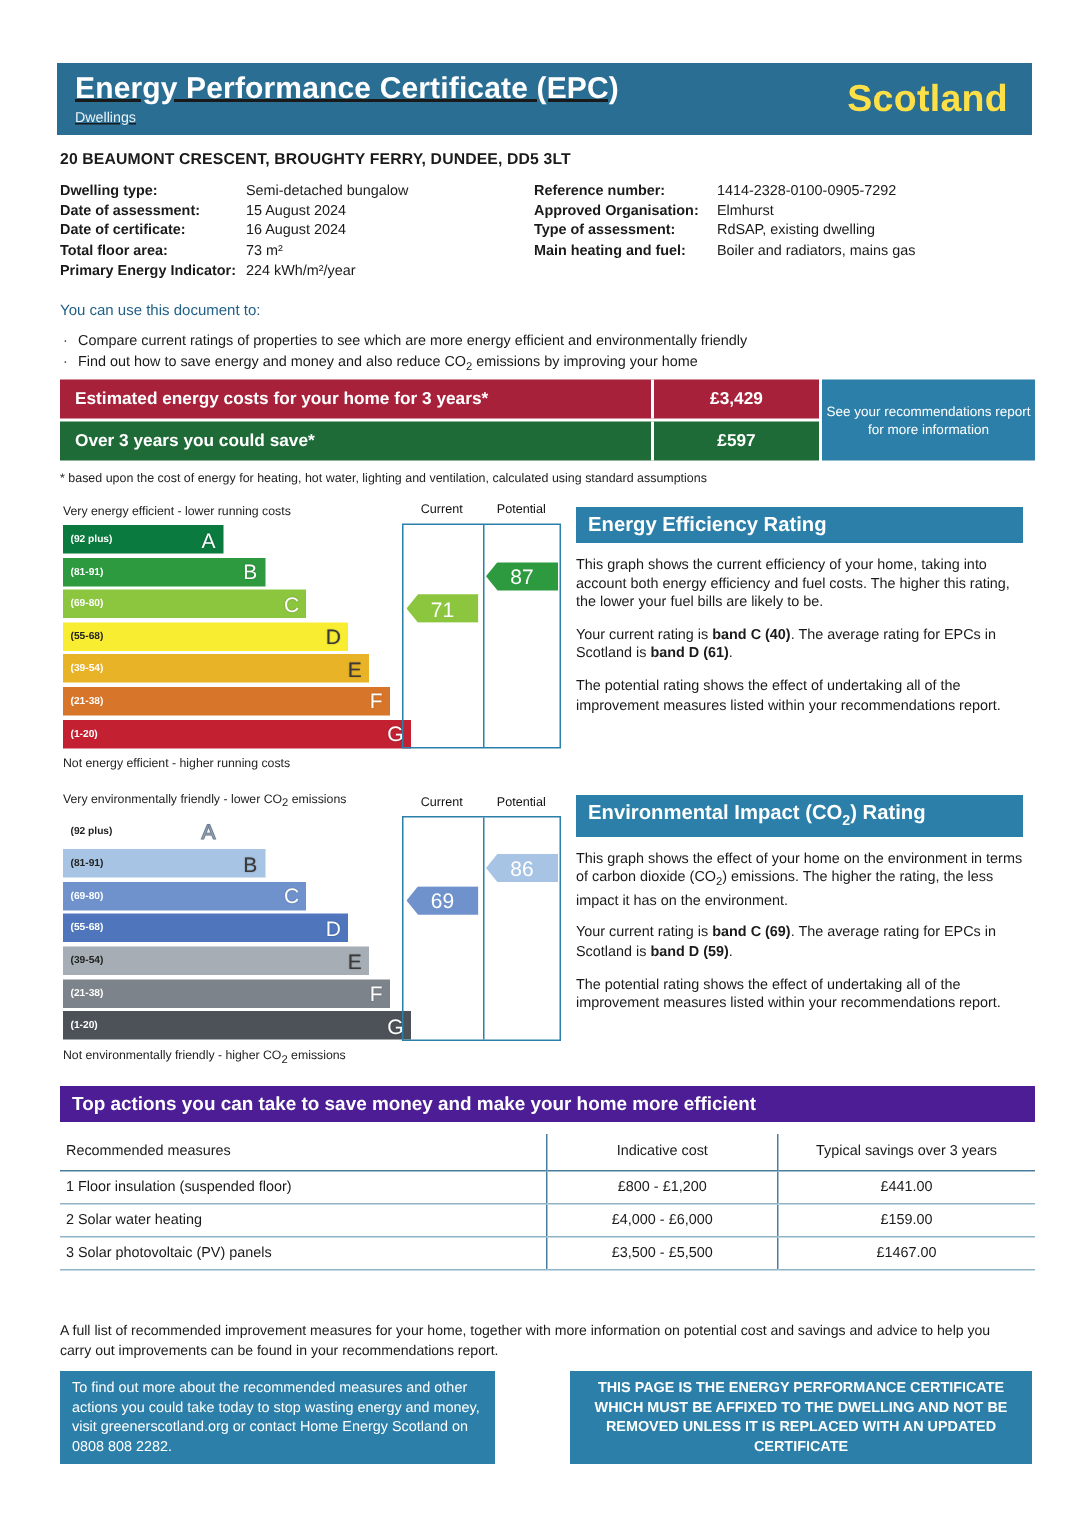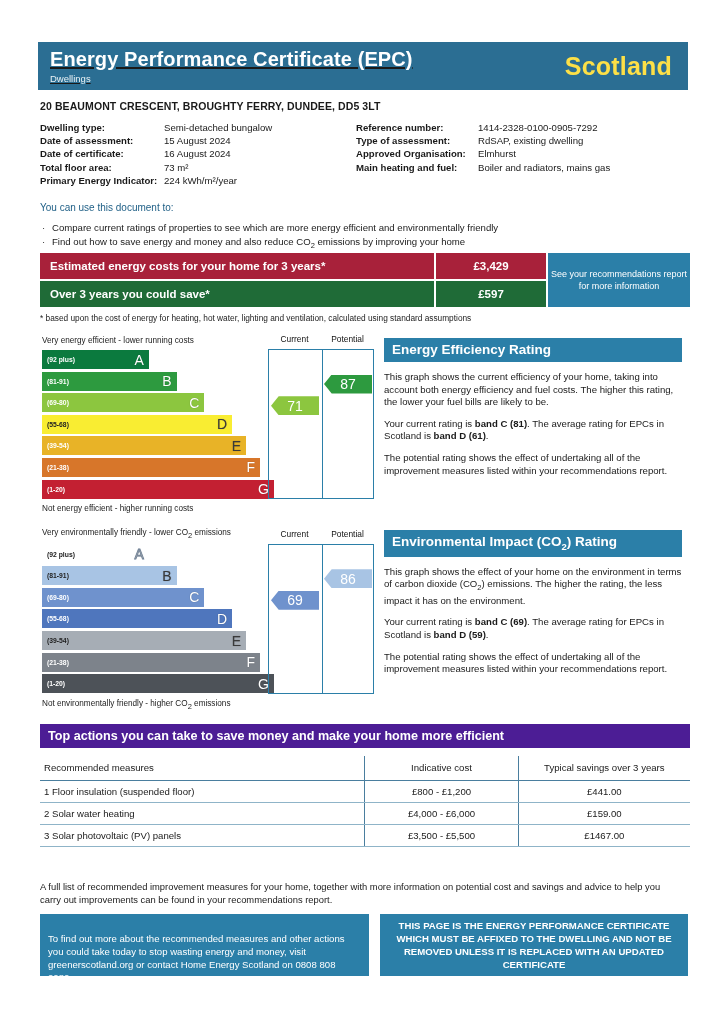--- a/index.html
+++ b/index.html
@@ -177,22 +177,22 @@
     position: absolute; left: 40px; top: 881px; width: 640px;
     font-size: 9.4px; line-height: 12.6px;
   }
 
   
   .foot-box {
     position: absolute; background: #2b7fa8; color: #fff;
     font-size: 9.6px; line-height: 13px;
   }
   .foot-left {
-    left: 40px; top: 914px; width: 329px; height: 62px;
-    padding: 18px 8px; box-sizing: border-box;
+    left: 40px; top: 914px; width: 290px; height: 62px;
+    padding: 5px 8px; box-sizing: border-box;
   }
   .foot-right {
     left: 380px; top: 914px; width: 308px; height: 62px;
     padding: 5px 8px; box-sizing: border-box;
     text-align: center; font-weight: bold;
   }
 </style>
 </head>
 <body>
 
@@ -230,26 +230,26 @@
         <span class="det-label">Primary Energy Indicator:</span>
         <span class="det-value">224 kWh/m²/year</span>
       </div>
     </div>
     <div class="det-col right">
       <div class="det-row">
         <span class="det-label">Reference number:</span>
         <span class="det-value">1414-2328-0100-0905-7292</span>
       </div>
       <div class="det-row">
+        <span class="det-label">Approved Organisation:</span>
+        <span class="det-value">Elmhurst</span>
+      </div>
+      <div class="det-row">
         <span class="det-label">Type of assessment:</span>
         <span class="det-value">RdSAP, existing dwelling</span>
-      </div>
-      <div class="det-row">
-        <span class="det-label">Approved Organisation:</span>
-        <span class="det-value">Elmhurst</span>
       </div>
       <div class="det-row">
         <span class="det-label">Main heating and fuel:</span>
         <span class="det-value">Boiler and radiators, mains gas</span>
       </div>
     </div>
   </div>
 
   <div class="use-title">You can use this document to:</div>
   <div class="bullets">
@@ -337,21 +337,21 @@
           </div>
       </div>
     </div>
     <div class="chart-caption-bottom">Not energy efficient - higher running costs</div>
   </div>
 
   <div class="side-panel energy">
     <div class="side-head">Energy Efficiency Rating</div>
     <div class="side-p">This graph shows the current efficiency of your home, taking into account both energy efficiency and fuel costs. The higher this rating, the lower your fuel bills are likely to be.</div>
     <div class="side-p">
-      <span>Your current rating is </span><b>band C (81)</b><span>. The average rating for EPCs in Scotland is </span><b>band D (61)</b><span>.</span>
+      <span>Your current rating is </span><b>band C (40)</b><span>. The average rating for EPCs in Scotland is </span><b>band D (61)</b><span>.</span>
     </div>
     <div class="side-p">The potential rating shows the effect of undertaking all of the improvement measures listed within your recommendations report.</div>
   </div>
 
   <div class="chart-block co2">
     <div class="chart-caption-top">Very environmentally friendly - lower CO<span class="sub2">2</span> emissions</div>
     <div class="chart-body">
       <div class="bars" id="co2-bars">
           <div class="bar-row">
             <div class="bar" style="width: 46%; background: rgb(255, 255, 255);">

